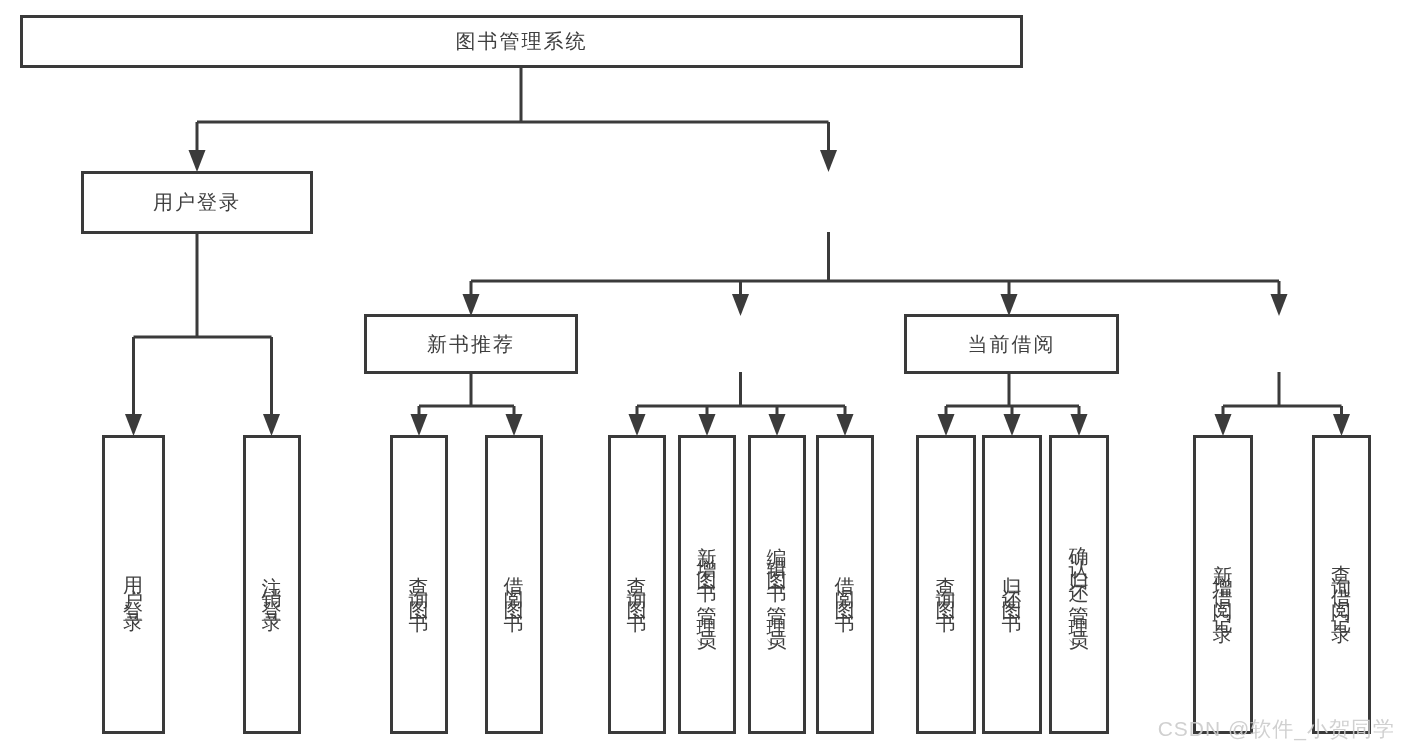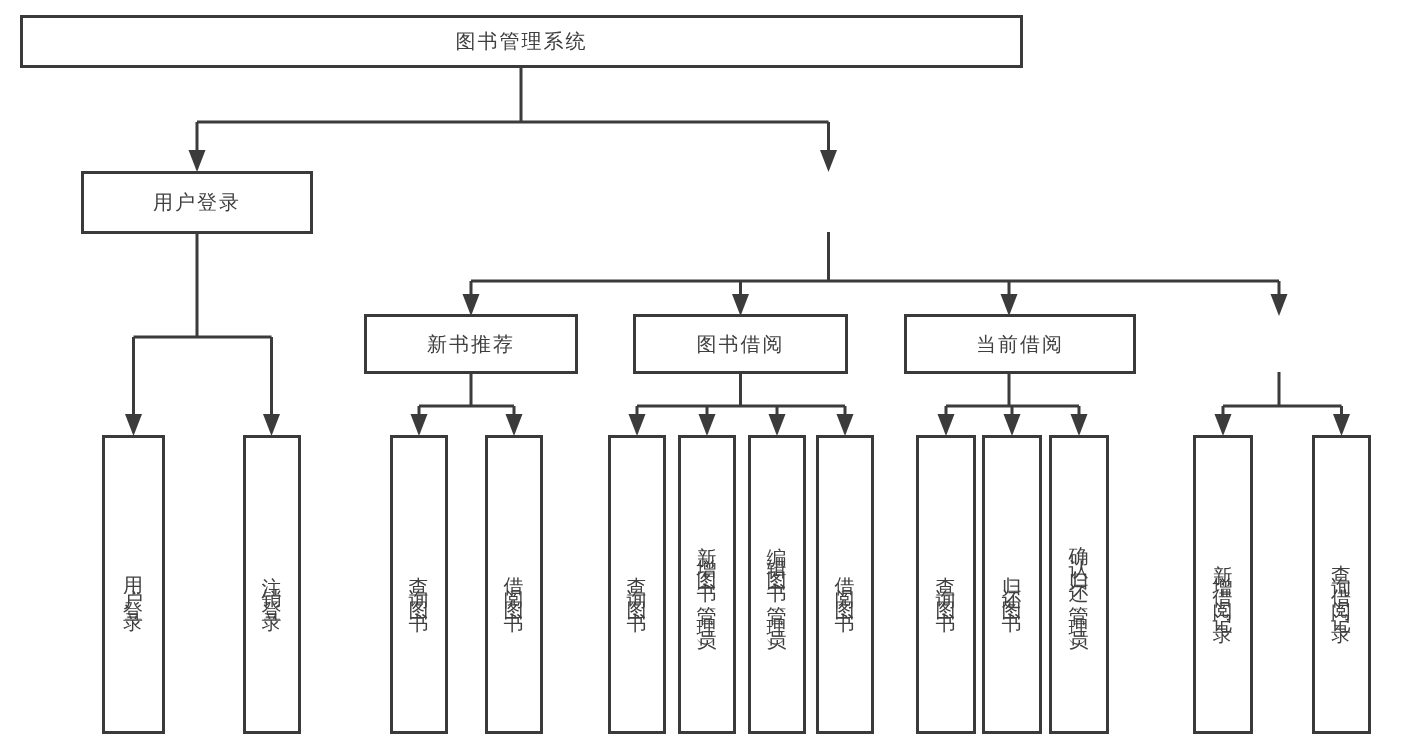--- a/index.html
+++ b/index.html
@@ -116,24 +116,21 @@
     <span class="lbl">图书管理系统</span>
   </div>
 
   <div class="node" style="left:81px; top:171px; width:232px; height:63px">
     <span class="lbl">用户登录</span>
   </div>
 
   <div class="node" style="left:364px; top:314px; width:214px; height:60px">
     <span class="lbl">新书推荐</span>
   </div>
-  <div class="node" style="left:633px; top:314px; width:215px; height:60px">
-    <span class="lbl">图书借阅</span>
-  </div>
-  <div class="node" style="left:904px; top:314px; width:232px; height:60px">
+  <div class="node" style="left:904px; top:314px; width:215px; height:60px">
     <span class="lbl">当前借阅</span>
   </div>
 
   <div class="node v" style="left:102px; top:435px; width:63px; height:299px">
     <span class="vlbl">用户登录</span>
   </div>
   <div class="node v" style="left:243px; top:435px; width:58px; height:299px">
     <span class="vlbl">注销登录</span>
   </div>
 
@@ -167,14 +164,15 @@
     <span class="vlbl">确认归还（管理员）</span>
   </div>
 
   <div class="node v" style="left:1193px; top:435px; width:60px; height:299px">
     <span class="vlbl">新增借阅记录</span>
   </div>
   <div class="node v" style="left:1312px; top:435px; width:59px; height:299px">
     <span class="vlbl">查询借阅记录</span>
   </div>
 
+  <div class="watermark">CSDN @软件_小贺同学</div>
 
 </div>
 
 </body></html>

